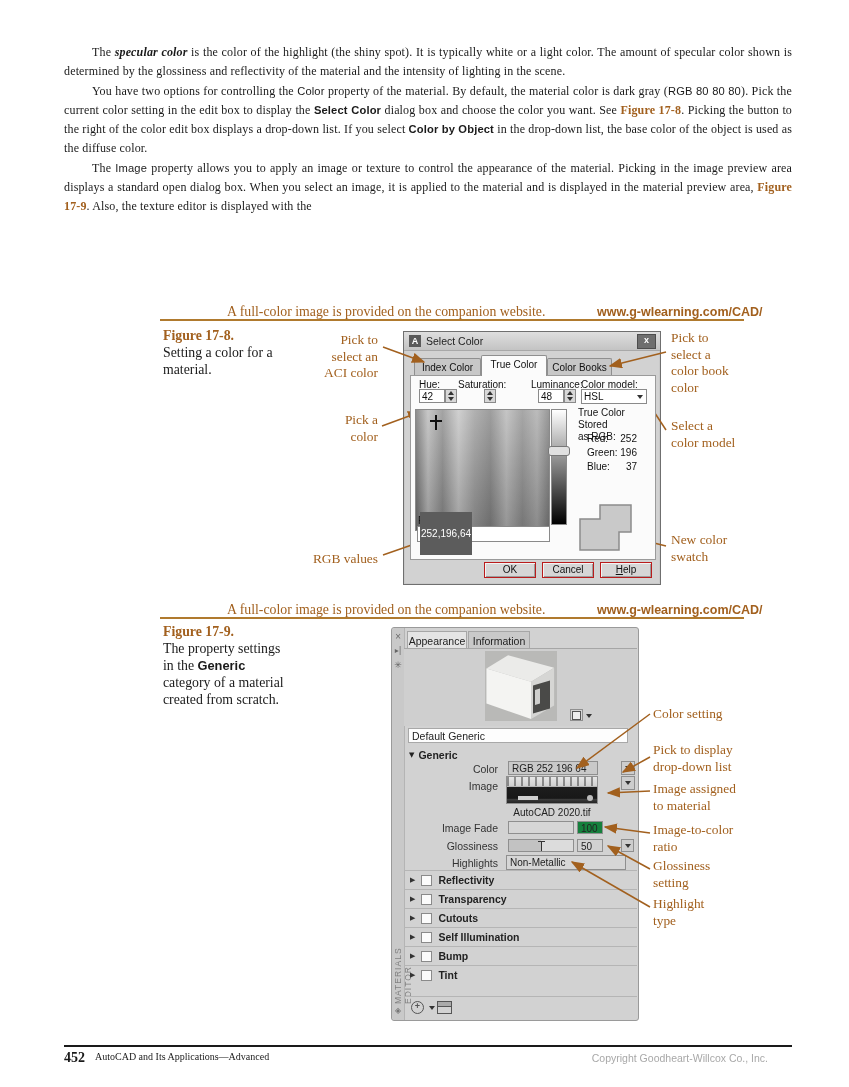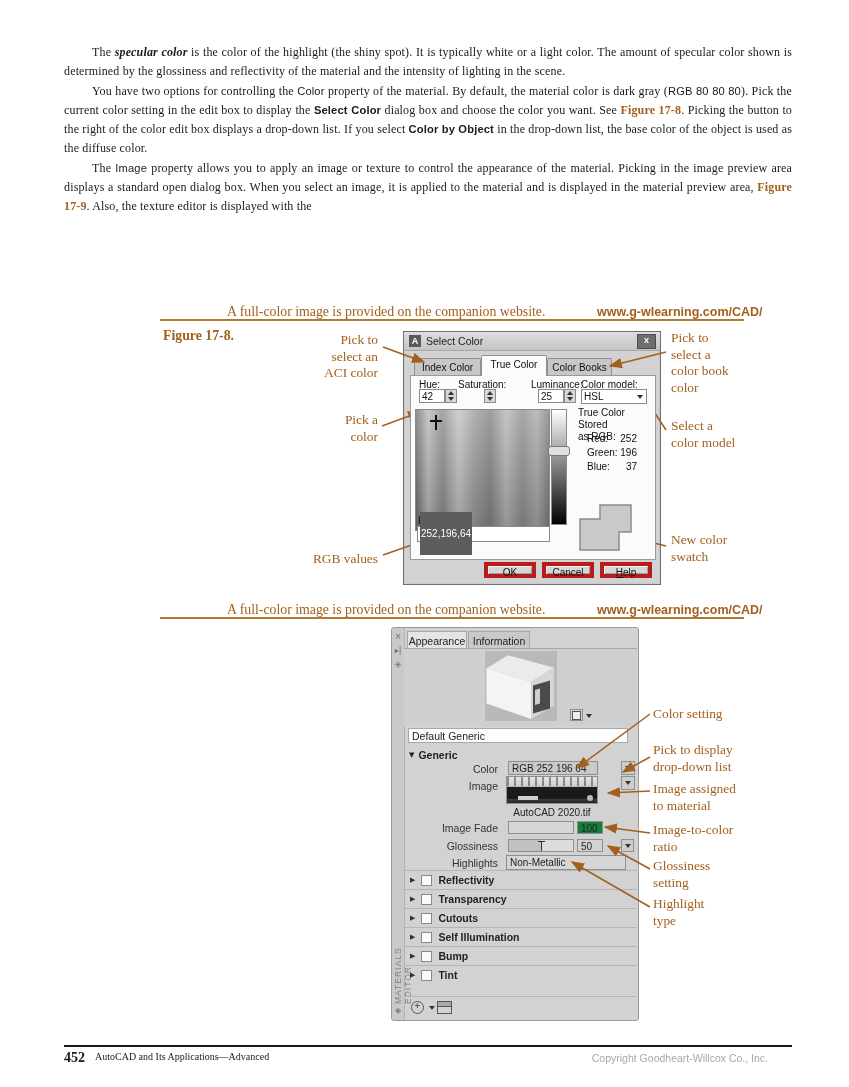--- a/index.html
+++ b/index.html
@@ -27,21 +27,21 @@
   .titlebar{position:absolute;left:0;top:0;right:0;height:18px;background:linear-gradient(#dedede,#c3c3c3);border-bottom:1px solid #a8a8a8;}
   .close-btn{position:absolute;background:#6e6e6e;border:1px solid #4d4d4d;color:#fff;text-align:center;line-height:11px;font-size:9px;font-weight:bold;}
   .tab{position:absolute;background:#c7c7c7;border:1px solid #8f8f8f;border-bottom:none;border-radius:2px 2px 0 0;text-align:center;font-size:10px;padding-top:3px;box-sizing:border-box;}
   .tab.active{background:#fbfbfb;z-index:3;}
   .tabpage{position:absolute;background:#fbfbfb;border:1px solid #9a9a9a;z-index:2;}
   .fld{position:absolute;background:#fff;border:1px solid #8a8a8a;box-sizing:border-box;padding:1px 2px;font-size:10px;}
   .spin{position:absolute;width:12px;box-sizing:border-box;border:1px solid #8a8a8a;background:#d8d8d8;display:flex;flex-direction:column;}
   .spin div{flex:1;display:flex;align-items:center;justify-content:center;}
   .tri-up{width:0;height:0;border-left:3px solid transparent;border-right:3px solid transparent;border-bottom:4px solid #333;}
   .tri-down{width:0;height:0;border-left:3px solid transparent;border-right:3px solid transparent;border-top:4px solid #333;}
-  .btn{position:absolute;background:#d6d6d6;border:4px solid #b91c1c;box-shadow:inset 1px 1px 0 #f3f3f3, inset -1px -1px 0 #9c9c9c;text-align:center;font-size:10px;line-height:14px;box-sizing:border-box;}
+  .btn{position:absolute;background:#d6d6d6;border:1px solid #b91c1c;box-shadow:inset 1px 1px 0 #f3f3f3, inset -1px -1px 0 #9c9c9c;text-align:center;font-size:10px;line-height:14px;box-sizing:border-box;}
   .btn-help::first-letter{text-decoration:underline;}
   .lbl{position:absolute;font-size:10px;white-space:nowrap;}
   
   .panel{background:#d2d2d2;border:1px solid #9a9a9a;border-radius:3px;
          font-family:"Liberation Sans",sans-serif;font-size:10.5px;color:#222;}
   .strip{position:absolute;left:0;top:0;bottom:0;width:12px;background:#c9c9c9;border-right:1px solid #b4b4b4;border-radius:3px 0 0 3px;}
   .strip-ic{position:absolute;left:0;width:12px;text-align:center;color:#666;font-size:8px;line-height:10px;font-family:"DejaVu Sans",sans-serif;}
   .vlabel{position:absolute;writing-mode:vertical-rl;transform:rotate(180deg);color:#808080;font-size:8.5px;letter-spacing:1px;}
   .ptab{position:absolute;border:1px solid #a6a6a6;border-bottom:none;background:#c9c9c9;text-align:center;padding-top:3px;box-sizing:border-box;font-size:10.5px;}
   .ptab.active{background:#e4e4e4;}
@@ -70,20 +70,24 @@
     <p><span>You have two options for controlling the </span><span class="r-ui">Color</span><span> property of the material. By default, the material color is dark gray (</span><span class="r-ui">RGB 80 80 80</span><span>). Pick the current color setting in the edit box to display the </span><span class="r-uib">Select Color</span><span> dialog box and choose the color you want. See </span><span class="r-ref">Figure 17-8</span><span>. Picking the button to the right of the color edit box displays a drop-down list. If you select </span><span class="r-uib">Color by Object</span><span> in the drop-down list, the base color of the object is used as the diffuse color.</span></p>
     <p><span>The </span><span class="r-ui">Image</span><span> property allows you to apply an image or texture to control the appearance of the material. Picking in the image preview area displays a standard open dialog box. When you select an image, it is applied to the material and is displayed in the material preview area, </span><span class="r-ref">Figure 17-9</span><span>. Also, the texture editor is displayed with the</span></p>
   </div>
 
   <div class="abs notice" style="left:227px;top:304px;">A full-color image is provided on the companion website.</div>
   <div class="abs notice-url" style="left:597px;top:305px;">www.g-wlearning.com/CAD/</div>
   <div class="abs rule" style="left:160px;top:319px;width:584px;"></div>
 
   <div class="abs" style="left:163px;top:327px;width:138px;">
     <div class="cap-title">Figure 17-8.</div>
+    <div class="cap-body">
+        <div>Setting a color for a</div>
+        <div>material.</div>
+      </div>
   </div>
 
   <div class="abs ann ta-r" style="left:306px;top:332px;width:72px;">
       <div>Pick to</div>
       <div>select an</div>
       <div>ACI color</div>
     </div>
   <div class="abs ann ta-r" style="left:326px;top:412px;width:52px;">
       <div>Pick a</div>
       <div>color</div>
@@ -133,21 +137,21 @@
         </div>
       <div class="fld" style="left:47px;top:13px;width:26px;height:14px;margin-top:30px;">97</div>
       <div class="spin" style="left:73px;top:13px;height:14px;">
           <div>
             <span class="tri-up"></span>
           </div>
           <div>
             <span class="tri-down"></span>
           </div>
         </div>
-      <div class="fld" style="left:127px;top:13px;width:26px;height:14px;">25</div>
+      <div class="fld" style="left:127px;top:13px;width:26px;height:14px;">48</div>
       <div class="spin" style="left:153px;top:13px;height:14px;">
           <div>
             <span class="tri-up"></span>
           </div>
           <div>
             <span class="tri-down"></span>
           </div>
         </div>
 
       <div class="fld" style="left:170px;top:13px;width:66px;height:15px;">
@@ -194,20 +198,29 @@
 
     <div class="btn" style="left:80px;top:230px;width:52px;height:16px;">OK</div>
     <div class="btn" style="left:138px;top:230px;width:52px;height:16px;">Cancel</div>
     <div class="btn btn-help" style="left:196px;top:230px;width:52px;height:16px;">Help</div>
   </div>
 
   <div class="abs notice" style="left:227px;top:602px;">A full-color image is provided on the companion website.</div>
   <div class="abs notice-url" style="left:597px;top:603px;">www.g-wlearning.com/CAD/</div>
   <div class="abs rule" style="left:160px;top:617px;width:584px;"></div>
 
+  <div class="abs" style="left:163px;top:623px;width:150px;">
+    <div class="cap-title">Figure 17-9.</div>
+    <div class="cap-body">
+        <div><span>The property settings</span></div>
+        <div><span>in the </span><span class="r-uib">Generic</span></div>
+        <div><span>category of a material</span></div>
+        <div><span>created from scratch.</span></div>
+      </div>
+  </div>
 
   <div class="abs ann" style="left:653px;top:706px;width:110px;">
       <div>Color setting</div>
     </div>
   <div class="abs ann" style="left:653px;top:742px;width:110px;">
       <div>Pick to display</div>
       <div>drop-down list</div>
     </div>
   <div class="abs ann" style="left:653px;top:781px;width:110px;">
       <div>Image assigned</div>

